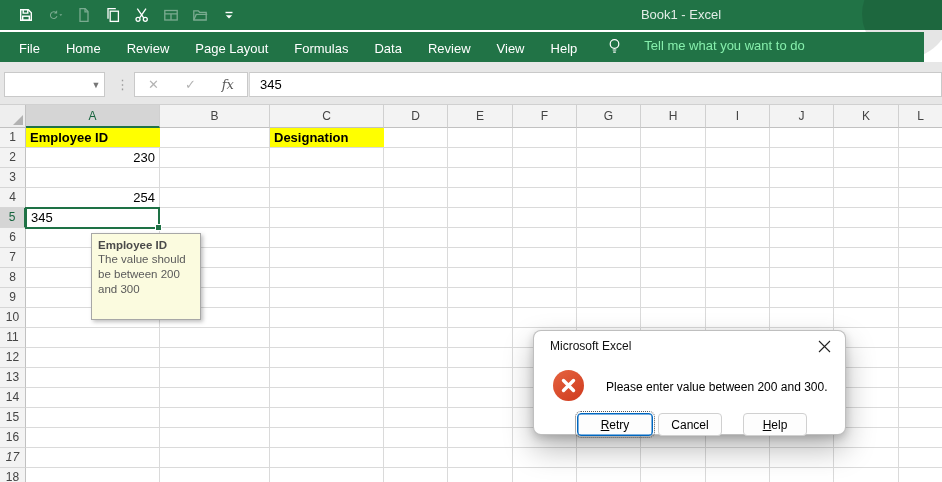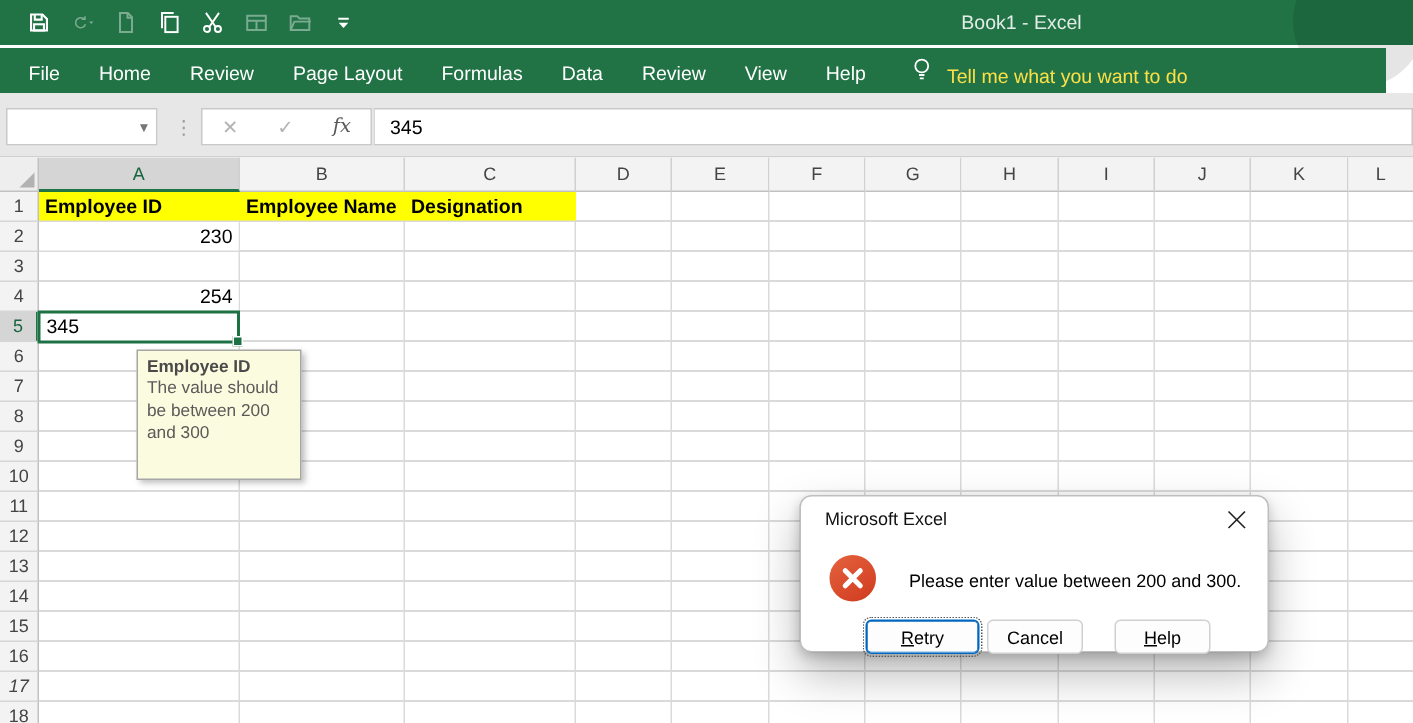--- a/index.html
+++ b/index.html
@@ -14,21 +14,21 @@
   .qat { position:absolute; left:18px; top:0; height:30px; display:flex; align-items:center; gap:13px; }
   .qat .ic { width:16px; height:16px; display:flex; align-items:center; justify-content:center; }
   .qat .dim { opacity:0.40; }
   .win-title { position:absolute; left:561px; top:0; width:240px; height:30px; line-height:30px; text-align:center;
                color:#dcе8e1; color:rgba(255,255,255,0.87); font-size:13px; }
 
   
   .tabsrow { position:absolute; left:0; top:32px; width:924px; height:32px; background:#217346;
              display:flex; align-items:center; padding-left:19px; }
   .rtab { color:#fff; font-size:13px; margin-right:26px; white-space:nowrap; cursor:default; }
-  .tellme { display:flex; align-items:flex-end; gap:9px; color:#fde047; font-size:13px; margin-left:4px; }
+  .tellme { display:flex; align-items:flex-start; gap:22px; color:#86efac; font-size:13px; margin-left:4px; }
 
   
   .fbar { position:absolute; left:0; top:62px; width:942px; height:43px; background:#e7e7e7; border-bottom:1px solid #d0d0d0; }
   .namebox { position:absolute; left:4px; top:10px; width:101px; height:25px; background:#fff; border:1px solid #c9c9c9;
              font-size:12px; color:#222; padding:4px 18px 0 8px; }
   .nb-caret { position:absolute; left:88px; top:10px; width:16px; height:25px; display:flex; align-items:center; justify-content:center;
               color:#767676; font-size:9px; }
   .fdots { position:absolute; left:116px; top:10px; width:12px; height:25px; color:#9b9b9b; font-size:13px; line-height:25px; text-align:center; letter-spacing:0; }
   .fbtns { position:absolute; left:134px; top:10px; width:114px; height:25px; background:#fff; border:1px solid #c9c9c9;
            display:flex; align-items:center; justify-content:space-around; }
@@ -218,21 +218,20 @@
     <div class="rowhead" style="top: 203px; height: 20px; line-height: 19px;">10</div>
     <div class="rowhead" style="top: 223px; height: 20px; line-height: 19px;">11</div>
     <div class="rowhead" style="top: 243px; height: 20px; line-height: 19px; text-align: center;">12</div>
     <div class="rowhead" style="top: 263px; height: 20px; line-height: 19px;">13</div>
     <div class="rowhead" style="top: 283px; height: 20px; line-height: 19px;">14</div>
     <div class="rowhead" style="top: 303px; height: 20px; line-height: 19px;">15</div>
     <div class="rowhead" style="top: 323px; height: 20px; line-height: 19px;">16</div>
     <div class="rowhead" style="top: 343px; height: 20px; line-height: 19px; font-style: italic;">17</div>
     <div class="rowhead" style="top: 363px; height: 20px; line-height: 19px;">18</div>
     <div class="cell hl" style="left: 26px; top: 23px; width: 134px;">Employee ID</div>
-    <div class="cell hl" style="left: 160px; top: 23px; width: 110px;">Employee Name</div>
     <div class="cell hl" style="left: 270px; top: 23px; width: 114px;">Designation</div>
     <div class="cell num" style="left: 26px; top: 43px; width: 133px;">230</div>
     <div class="cell num" style="left: 26px; top: 83px; width: 133px;">254</div>
     <div class="selbox" style="left: 25px; top: 102px; width: 135px; height: 22px;">345<div class="handle"></div></div>
   </div>
 
 <div class="vtip">
   <div class="t">Employee ID</div>
   <div class="b">The value should be between 200 and 300</div>
 </div>

